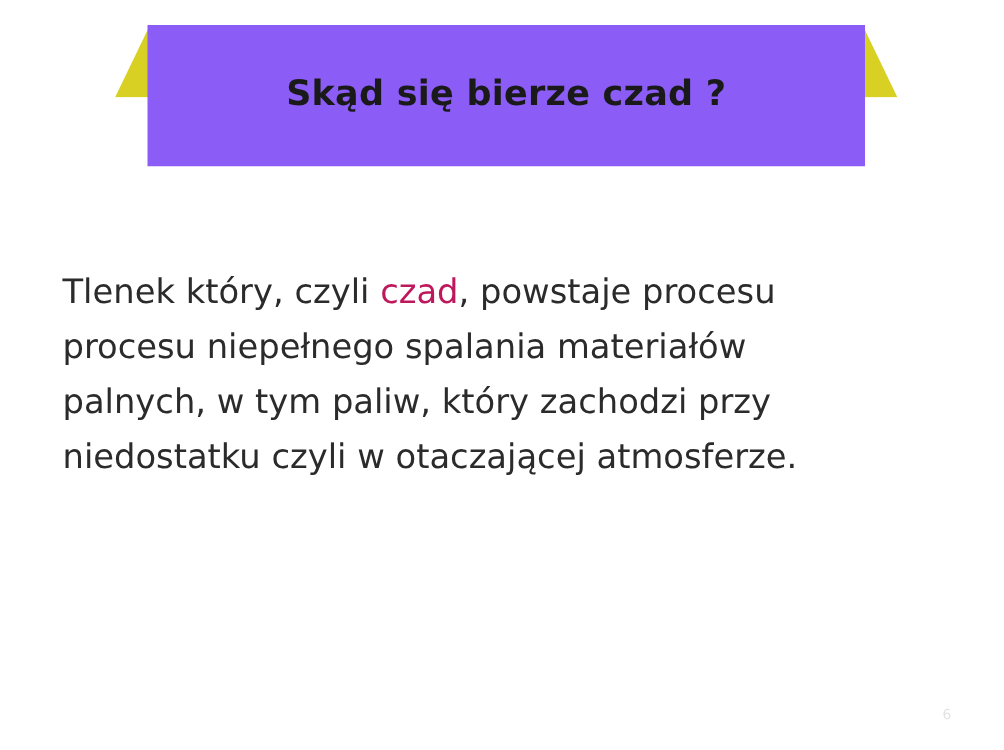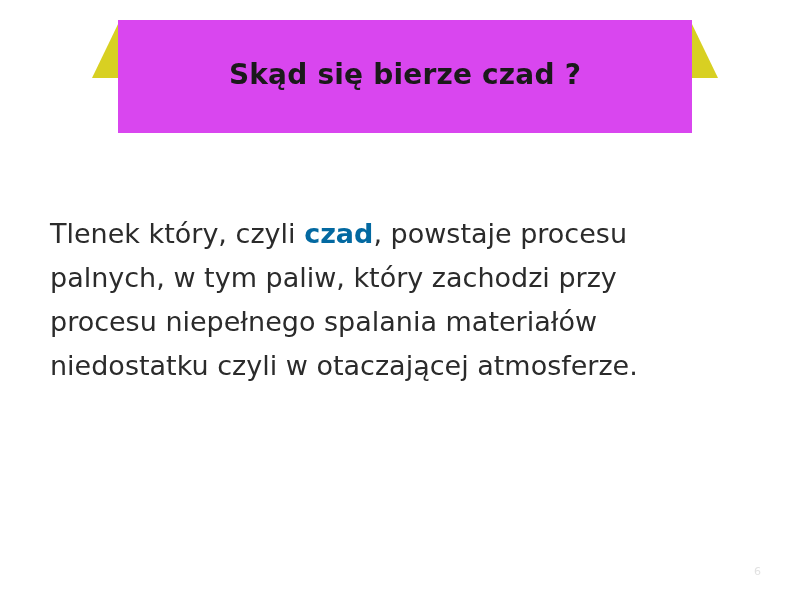--- a/index.html
+++ b/index.html
@@ -24,21 +24,21 @@
     background: #ffffff;
   }
 
   
   #title-banner {
     position: absolute;
     left: 118px;
     top: 20px;
     width: 574px;
     height: 113px;
-    background: #d946ef;
+    background: #8b5cf6;
     z-index: 3;
   }
 
   #title-text {
     position: absolute;
     left: 0;
     top: 0;
     width: 100%;
     height: 100%;
     display: flex;
@@ -84,22 +84,22 @@
     width: 680px;
     font-family: "DejaVu Sans", sans-serif;
     font-size: 27px;
     line-height: 44px;
     color: #2B2B2B;
   }
   #body-text .line {
     white-space: nowrap;
   }
   .kw-red {
-    color: #0369a1;
-    font-weight: bold;
+    color: #be185d;
+    font-weight: normal;
   }
 
   
   #page-number {
     position: absolute;
     right: 42px;
     bottom: 22px;
     font-family: "DejaVu Sans", sans-serif;
     font-size: 11px;
     color: #E2E2E2;
@@ -115,24 +115,24 @@
 
   <div id="title-banner">
     <div id="title-text">Skąd się bierze czad ?</div>
   </div>
 
   <div id="body-text">
     <div class="line">
       <span>Tlenek który, czyli </span><span class="kw-red">czad</span><span>, powstaje procesu</span>
     </div>
     <div class="line">
-      <span>palnych, w tym paliw, który zachodzi przy</span>
+      <span>procesu niepełnego spalania materiałów</span>
     </div>
     <div class="line">
-      <span>procesu niepełnego spalania materiałów</span>
+      <span>palnych, w tym paliw, który zachodzi przy</span>
     </div>
     <div class="line">
       <span>niedostatku czyli w otaczającej atmosferze.</span>
     </div>
   </div>
 
   <div id="page-number">6</div>
 
 </div>
 

